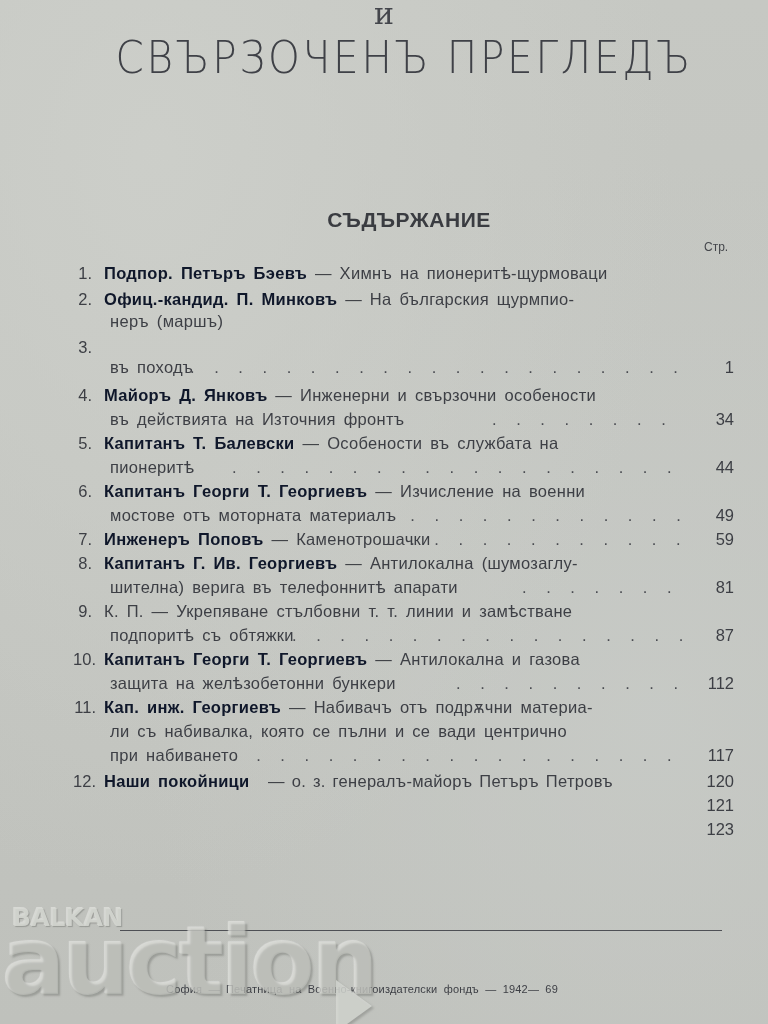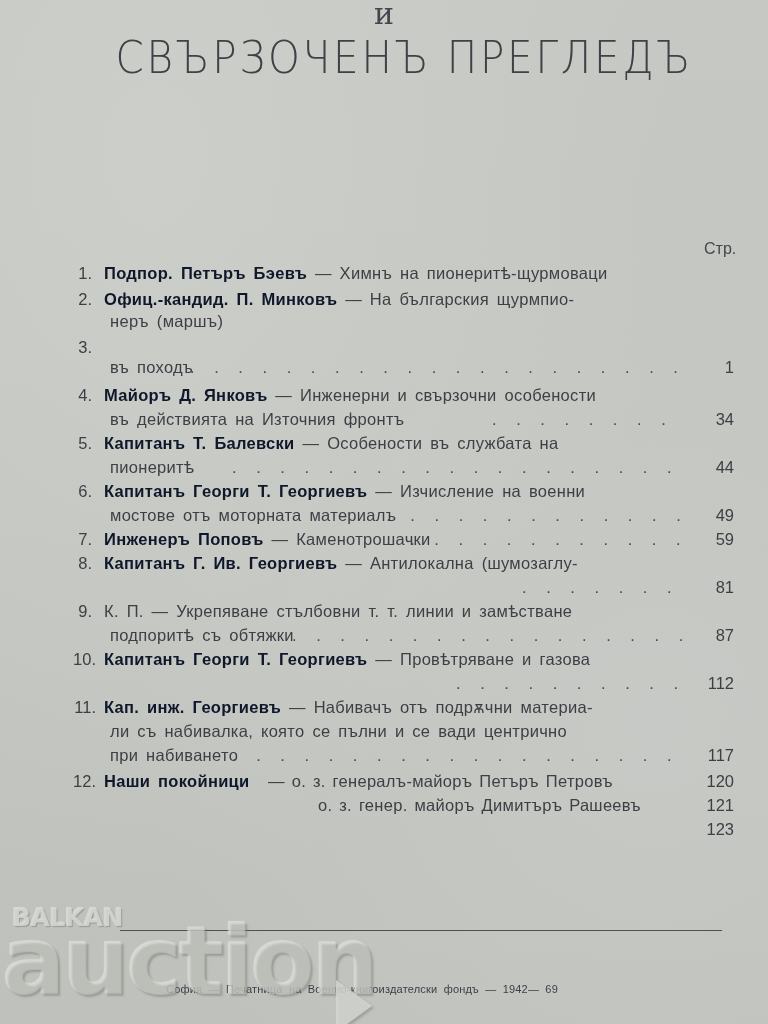--- a/index.html
+++ b/index.html
@@ -30,21 +30,21 @@
     }
 
     .toc-heading {
       position: absolute; top: 208px; left: 0; width: 768px; text-align: center;
       padding-left: 50px; box-sizing: border-box;
       font-family: "Liberation Sans", sans-serif; font-weight: bold; font-size: 21px;
       color: #3a3c41; letter-spacing: 0.5px;
     }
     .page-col-label {
       position: absolute; top: 240px; left: 704px;
-      font-family: "Liberation Sans", sans-serif; font-size: 16px; color: #44464b;
+      font-family: "Liberation Sans", sans-serif; font-size: 12px; color: #44464b;
     }
 
     
     .toc { position: absolute; top: 260px; left: 0; width: 768px; }
     .line {
       position: absolute; left: 0; height: 22px; width: 768px;
       font-family: "Liberation Sans", sans-serif; font-size: 16.5px; line-height: 22px;
       white-space: nowrap; color: #3d3f45;
     }
     .num { position: absolute; text-align: right; width: 40px; }
@@ -87,20 +87,21 @@
     }
   </style>
 </head>
 <body>
 
 <div class="page">
 
   <div class="conj">и</div>
   <div class="main-title">СВЪРЗОЧЕНЪ ПРЕГЛЕДЪ</div>
 
+  <div class="toc-heading">СЪДЪРЖАНИЕ</div>
   <div class="page-col-label">Стр.</div>
 
   <div class="toc">
 
     <div class="line" style="top:2px">
       <span class="num" style="left:52px">1.</span>
       <span class="txt" style="left:104px"><b>Подпор. Петъръ Бэевъ</b> <span>— Химнъ на пионеритѣ-щурмоваци</span></span>
     </div>
 
     <div class="line" style="top:28px">
@@ -155,39 +156,41 @@
       <span class="txt" style="left:104px"><b>Инженеръ Поповъ</b> <span>— Каменотрошачки</span></span>
       <span class="dots" style="left:386px; width:299px">. . . . . . . . . . . . . . . . . . . . . . . . . . . . . . . .</span>
       <span class="pg">59</span>
     </div>
 
     <div class="line" style="top:292px">
       <span class="num" style="left:52px">8.</span>
       <span class="txt" style="left:104px"><b>Капитанъ Г. Ив. Георгиевъ</b> <span>— Антилокална (шумозаглу-</span></span>
     </div>
     <div class="line" style="top:316px">
+      <span class="txt" style="left:110px">шителна) верига въ телефоннитѣ апарати</span>
       <span class="dots" style="left:522px; width:163px">. . . . . . . . . . . . . . . . . . . . . . . . . . . . . . . .</span>
       <span class="pg">81</span>
     </div>
 
     <div class="line" style="top:340px">
       <span class="num" style="left:52px">9.</span>
       <span class="txt" style="left:104px">К. П. — Укрепяване стълбовни т. т. линии и замѣстване</span>
     </div>
     <div class="line" style="top:364px">
       <span class="txt" style="left:110px">подпоритѣ съ обтяжки</span>
       <span class="dots" style="left:292px; width:393px">. . . . . . . . . . . . . . . . . . . . . . . . . . . . . . . .</span>
       <span class="pg">87</span>
     </div>
 
     <div class="line" style="top:388px">
       <span class="num" style="left:56px">10.</span>
-      <span class="txt" style="left:104px"><b>Капитанъ Георги Т. Георгиевъ</b> <span>— Провѣтряване и газова</span></span>
+      <span class="txt" style="left:104px"><b>Капитанъ Георги Т. Георгиевъ</b> <span>— Антилокална и газова</span></span>
     </div>
     <div class="line" style="top:412px">
+      <span class="txt" style="left:110px">защита на желѣзобетонни бункери</span>
       <span class="dots" style="left:456px; width:229px">. . . . . . . . . . . . . . . . . . . . . . . . . . . . . . . .</span>
       <span class="pg">112</span>
     </div>
 
     <div class="line" style="top:436px">
       <span class="num" style="left:56px">11.</span>
       <span class="txt" style="left:104px"><b>Кап. инж. Георгиевъ</b> <span>— Набивачъ отъ подрѫчни материа-</span></span>
     </div>
     <div class="line" style="top:460px">
       <span class="txt" style="left:110px">ли съ набивалка, която се пълни и се вади центрично</span>
@@ -198,21 +201,20 @@
       <span class="pg">117</span>
     </div>
 
     <div class="line" style="top:510px">
       <span class="num" style="left:56px">12.</span>
       <span class="txt" style="left:268px; word-spacing:2px">— о. з. генералъ-майоръ Петъръ Петровъ</span>
       <span class="txt" style="left:104px"><b>Наши покойници</b></span>
       <span class="pg">120</span>
     </div>
     <div class="line" style="top:534px">
-      <span class="txt" style="left:318px; word-spacing:2px">о. з. генер. майоръ Димитъръ Рашеевъ</span>
       <span class="pg">121</span>
     </div>
     <div class="line" style="top:558px">
       <span class="pg">123</span>
     </div>
   </div>
 
   <div class="footer-rule"></div>
   <div class="footer-text">София — Печатница на Военно-книгоиздателски фондъ — 1942— 69</div>
 

